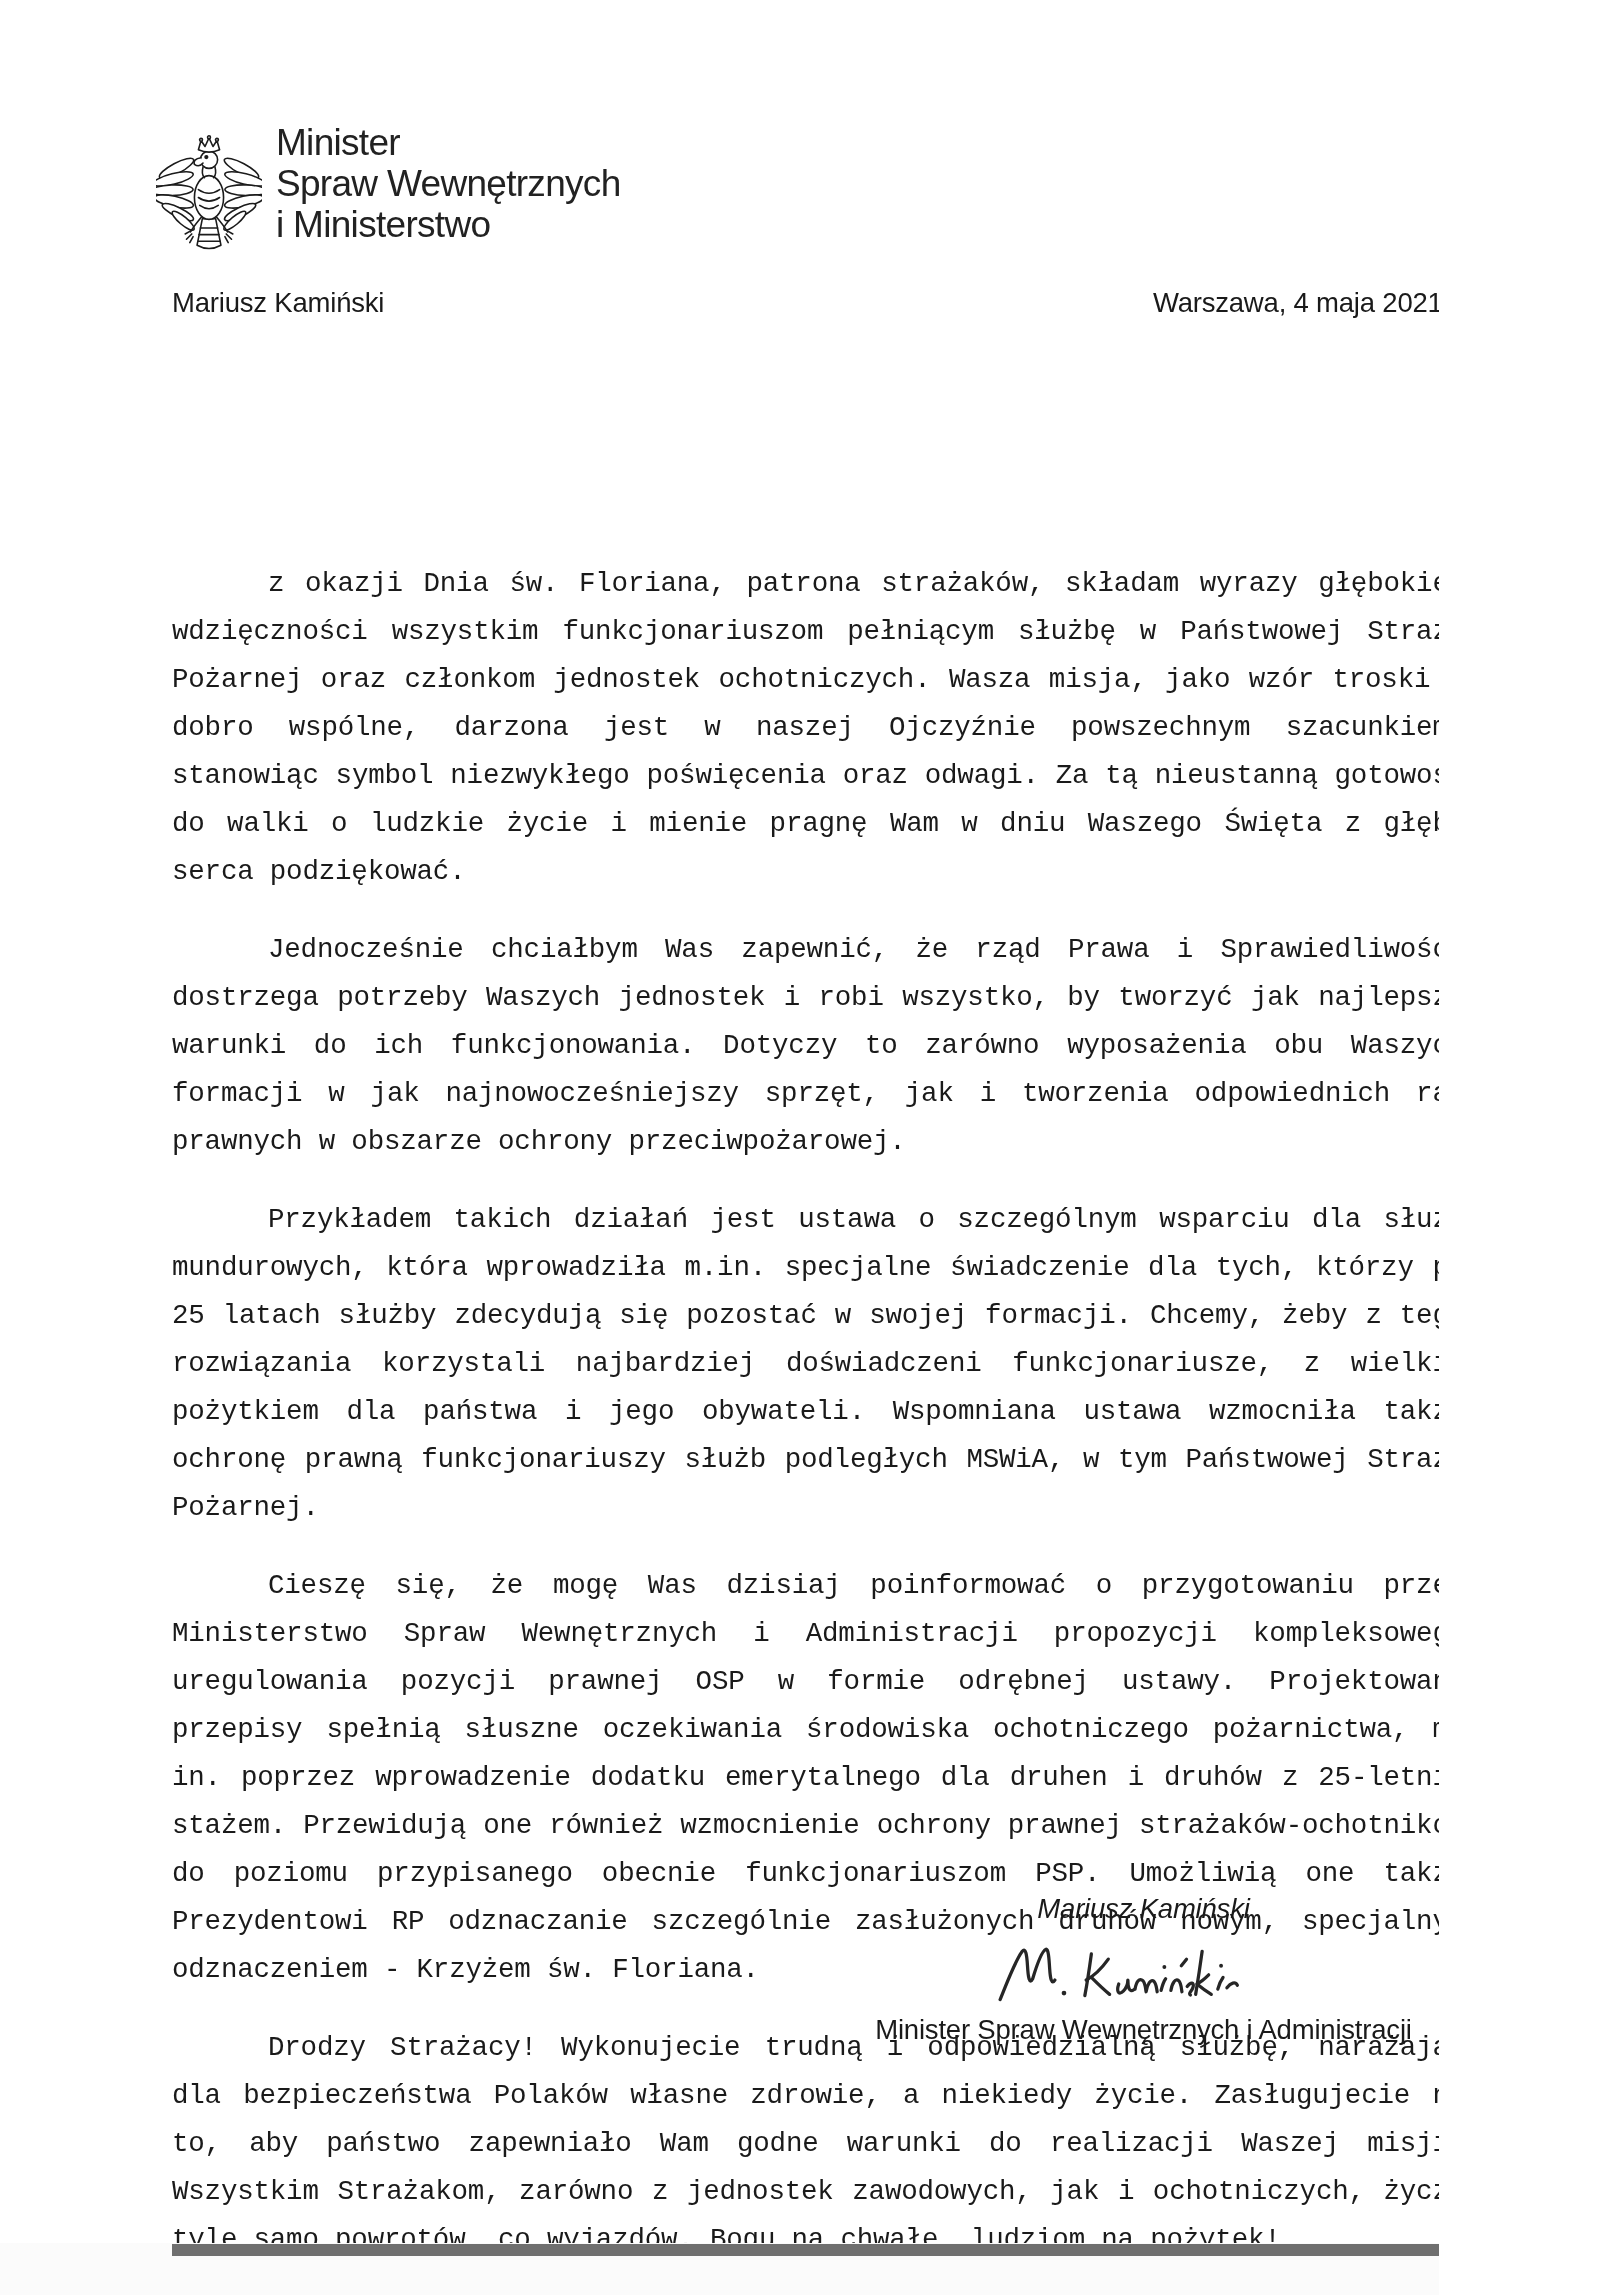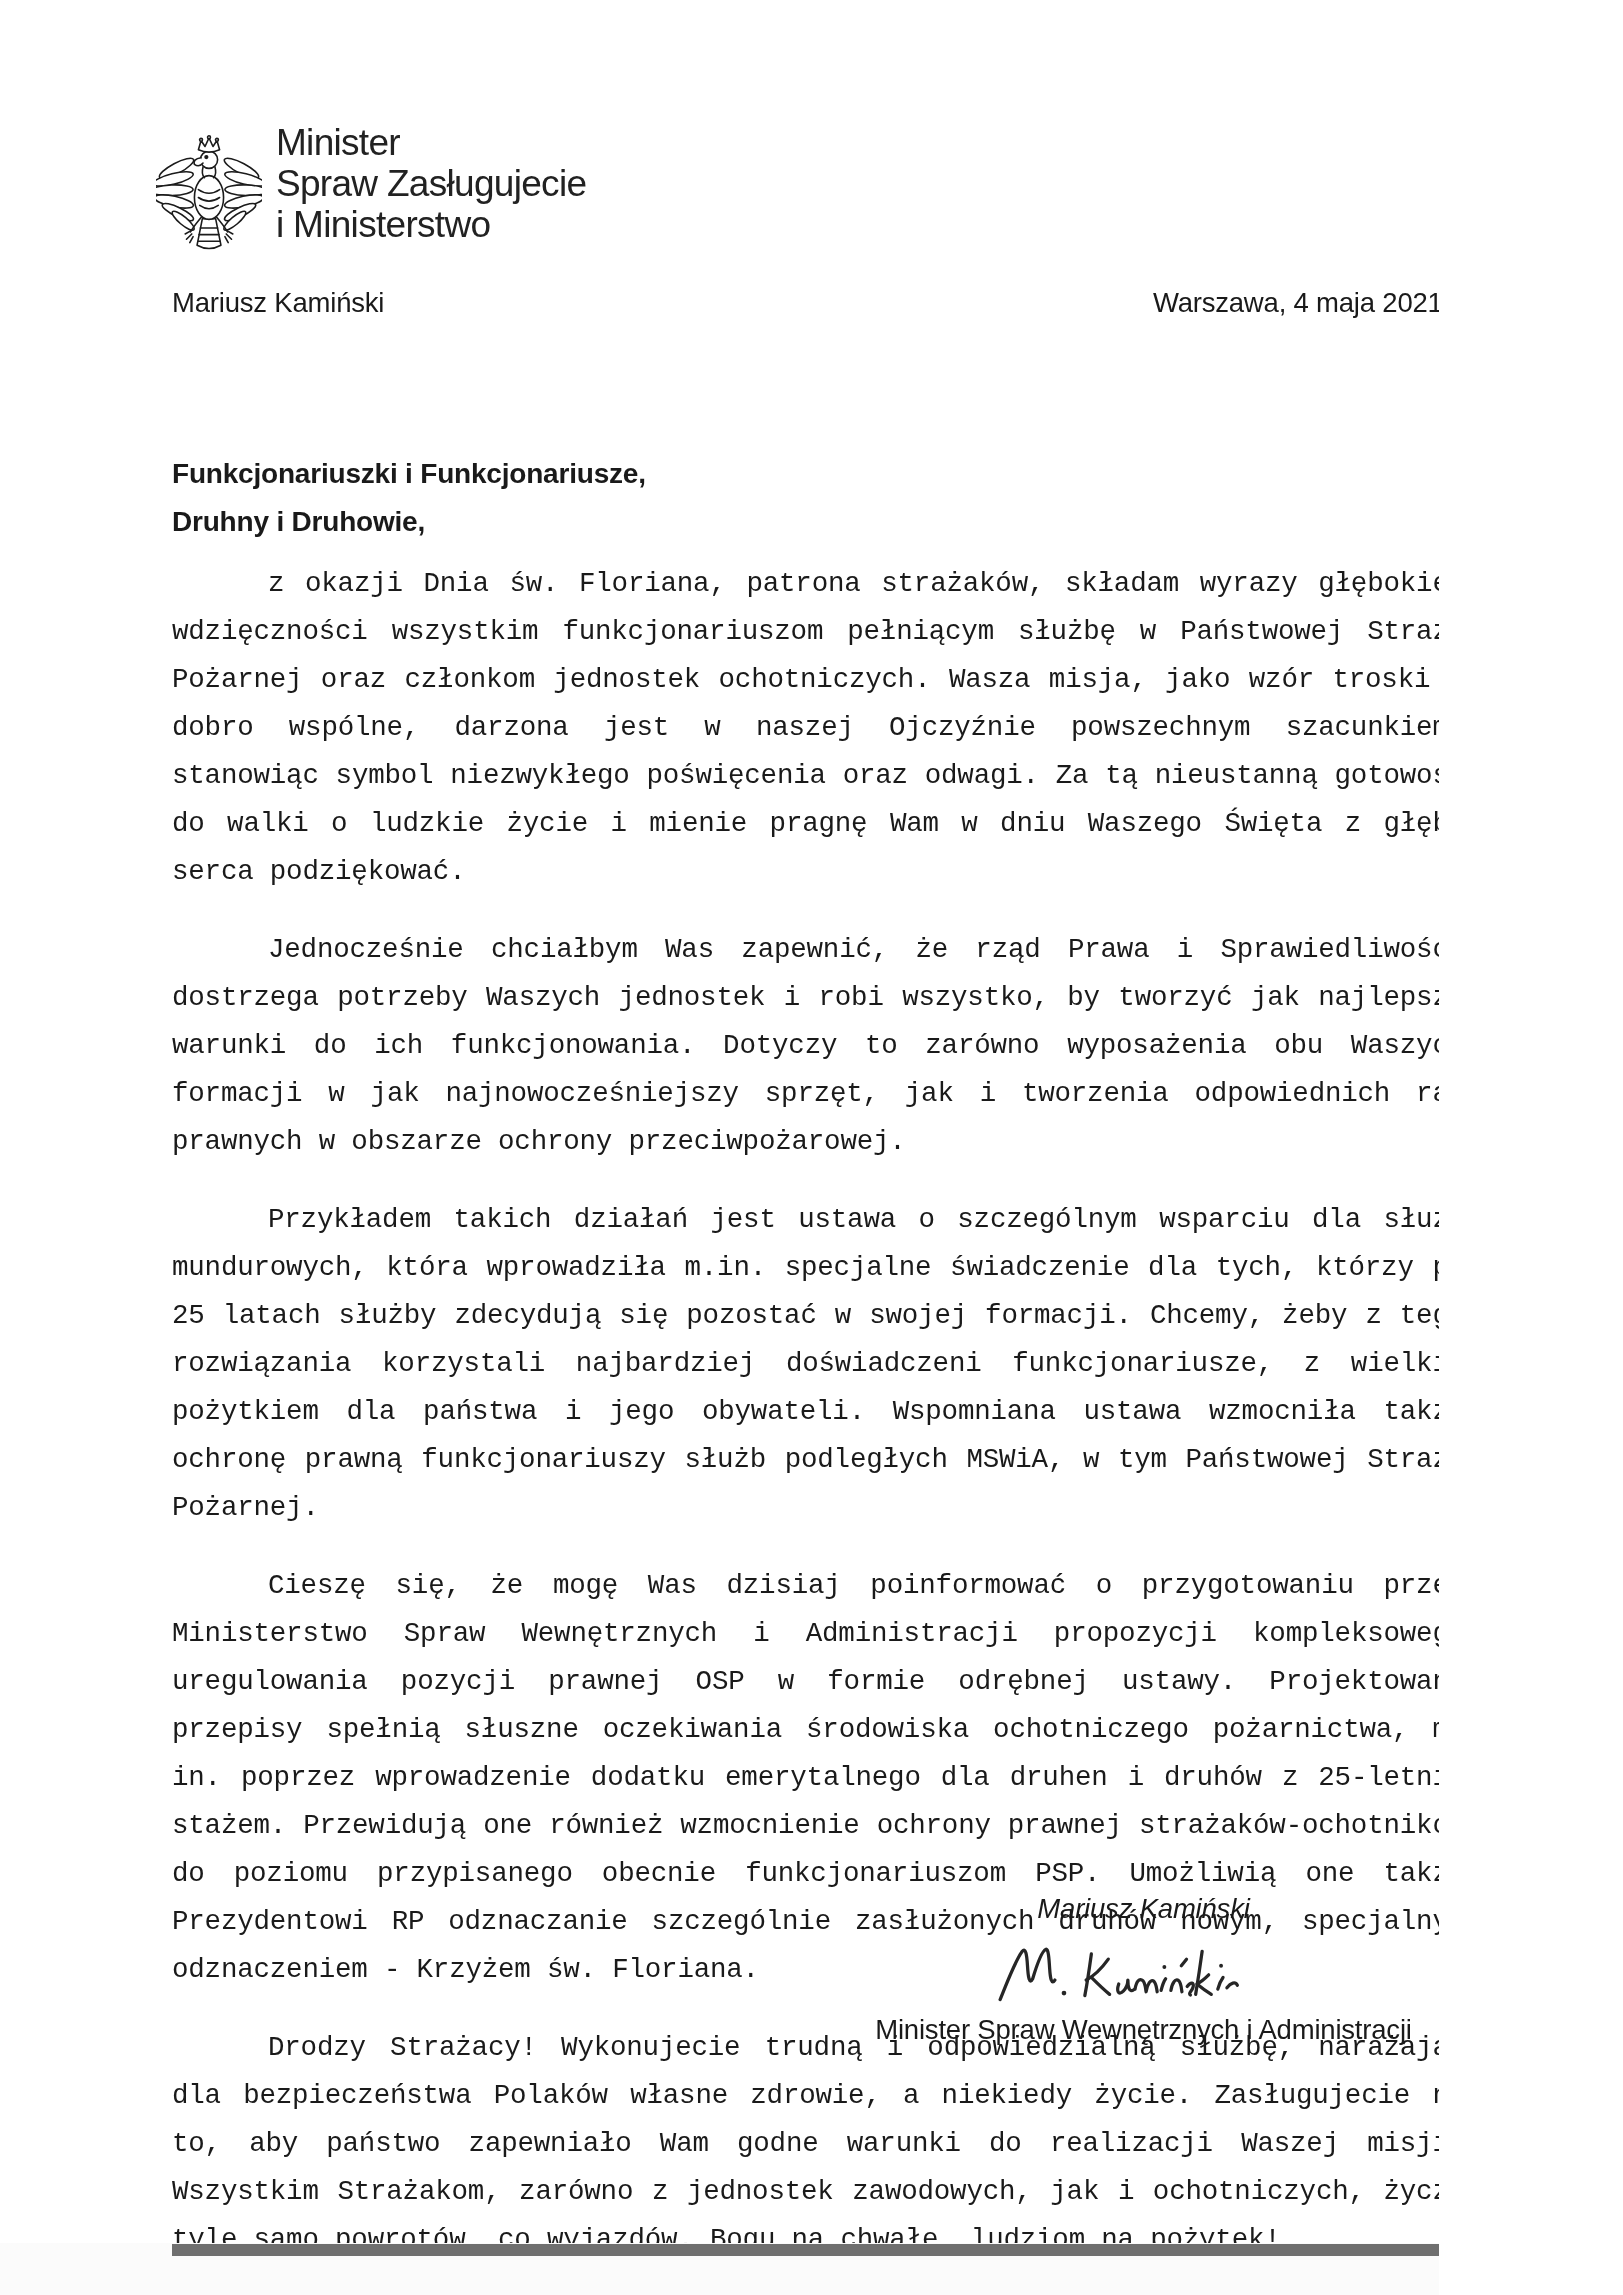--- a/index.html
+++ b/index.html
@@ -151,33 +151,29 @@
 
       <path d="M64 24 l4 -14 6 9 6 -13 6 13 6 -9 4 14 q-16 7 -32 0 z"></path>
       <circle cx="68" cy="9" r="2.2"></circle>
       <circle cx="80" cy="5" r="2.2"></circle>
       <circle cx="92" cy="9" r="2.2"></circle>
     </g>
   </svg>
 
   <div class="ministry">
     <div>Minister</div>
-    <div>Spraw Zasługujecie</div>
+    <div>Spraw Wewnętrznych</div>
     <div>i Ministerstwo</div>
   </div>
 
   <div class="meta-row">
     <span>Mariusz Kamiński</span>
     <span>Warszawa, 4 maja 2021 r.</span>
   </div>
 
-  <div class="salutation">
-    <div>Funkcjonariuszki i Funkcjonariusze,</div>
-    <div>Druhny i Druhowie,</div>
-  </div>
 
   <div class="letter-body">
     <p>z okazji Dnia św. Floriana, patrona strażaków, składam wyrazy głębokiej wdzięczności wszystkim funkcjonariuszom pełniącym służbę w Państwowej Straży Pożarnej oraz członkom jednostek ochotniczych. Wasza misja, jako wzór troski o dobro wspólne, darzona jest w naszej Ojczyźnie powszechnym szacunkiem, stanowiąc symbol niezwykłego poświęcenia oraz odwagi. Za tą nieustanną gotowość do walki o ludzkie życie i mienie pragnę Wam w dniu Waszego Święta z głębi serca podziękować.</p>
     <p>Jednocześnie chciałbym Was zapewnić, że rząd Prawa i Sprawiedliwości dostrzega potrzeby Waszych jednostek i robi wszystko, by tworzyć jak najlepsze warunki do ich funkcjonowania. Dotyczy to zarówno wyposażenia obu Waszych formacji w jak najnowocześniejszy sprzęt, jak i tworzenia odpowiednich ram prawnych w obszarze ochrony przeciwpożarowej.</p>
     <p>Przykładem takich działań jest ustawa o szczególnym wsparciu dla służb mundurowych, która wprowadziła m.in. specjalne świadczenie dla tych, którzy po 25 latach służby zdecydują się pozostać w swojej formacji. Chcemy, żeby z tego rozwiązania korzystali najbardziej doświadczeni funkcjonariusze, z wielkim pożytkiem dla państwa i jego obywateli. Wspomniana ustawa wzmocniła także ochronę prawną funkcjonariuszy służb podległych MSWiA, w tym Państwowej Straży Pożarnej.</p>
     <p>Cieszę się, że mogę Was dzisiaj poinformować o przygotowaniu przez Ministerstwo Spraw Wewnętrznych i Administracji propozycji kompleksowego uregulowania pozycji prawnej OSP w formie odrębnej ustawy. Projektowane przepisy spełnią słuszne oczekiwania środowiska ochotniczego pożarnictwa, m. in. poprzez wprowadzenie dodatku emerytalnego dla druhen i druhów z 25-letnim stażem. Przewidują one również wzmocnienie ochrony prawnej strażaków-ochotników do poziomu przypisanego obecnie funkcjonariuszom PSP. Umożliwią one także Prezydentowi RP odznaczanie szczególnie zasłużonych druhów nowym, specjalnym odznaczeniem - Krzyżem św. Floriana.</p>
     <p>Drodzy Strażacy! Wykonujecie trudną i odpowiedzialną służbę, narażając dla bezpieczeństwa Polaków własne zdrowie, a niekiedy życie. Zasługujecie na to, aby państwo zapewniało Wam godne warunki do realizacji Waszej misji. Wszystkim Strażakom, zarówno z jednostek zawodowych, jak i ochotniczych, życzę tyle samo powrotów, co wyjazdów. Bogu na chwałę, ludziom na pożytek!</p>
   </div>
 
   <div class="signature-block">

